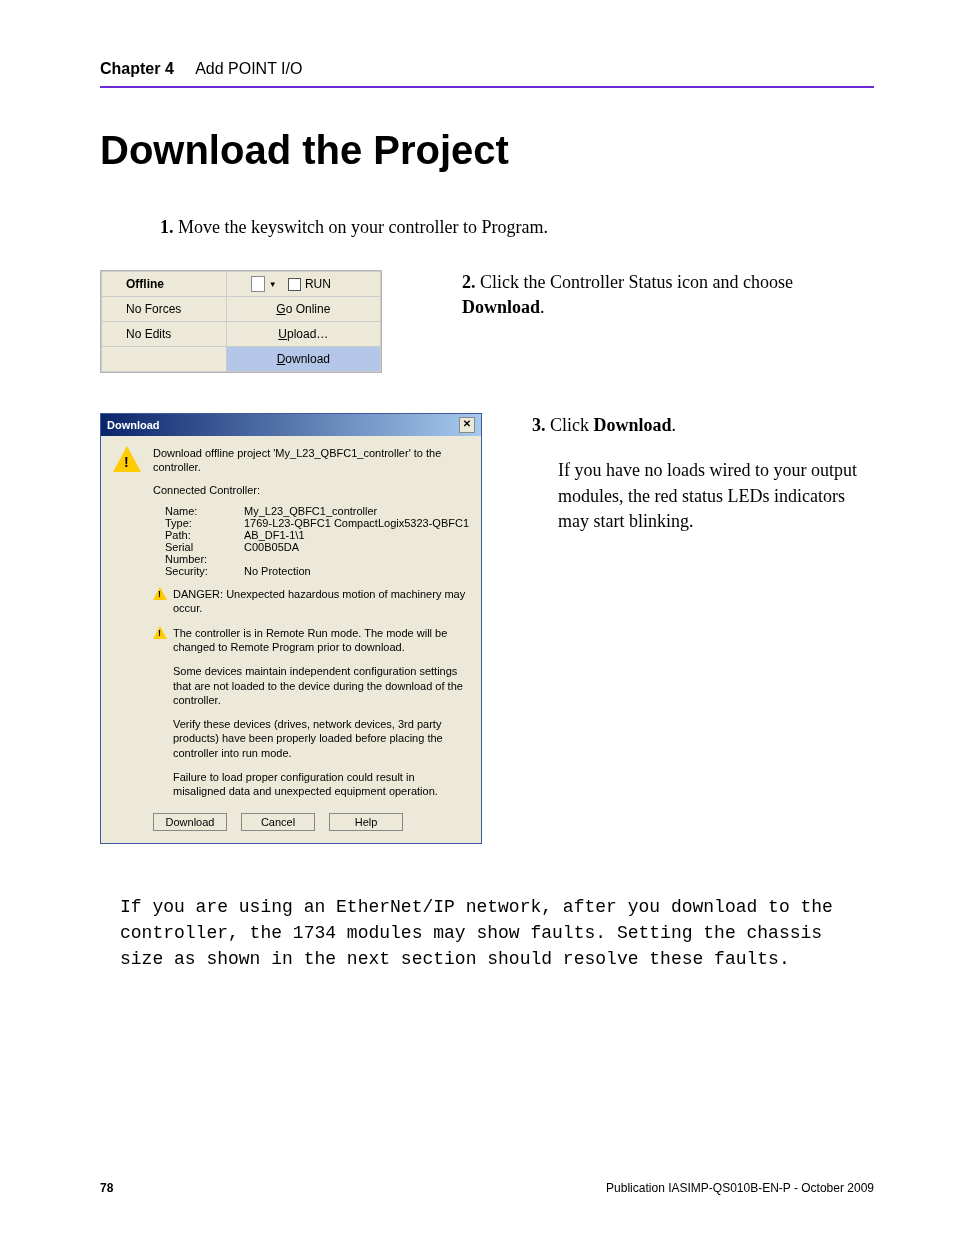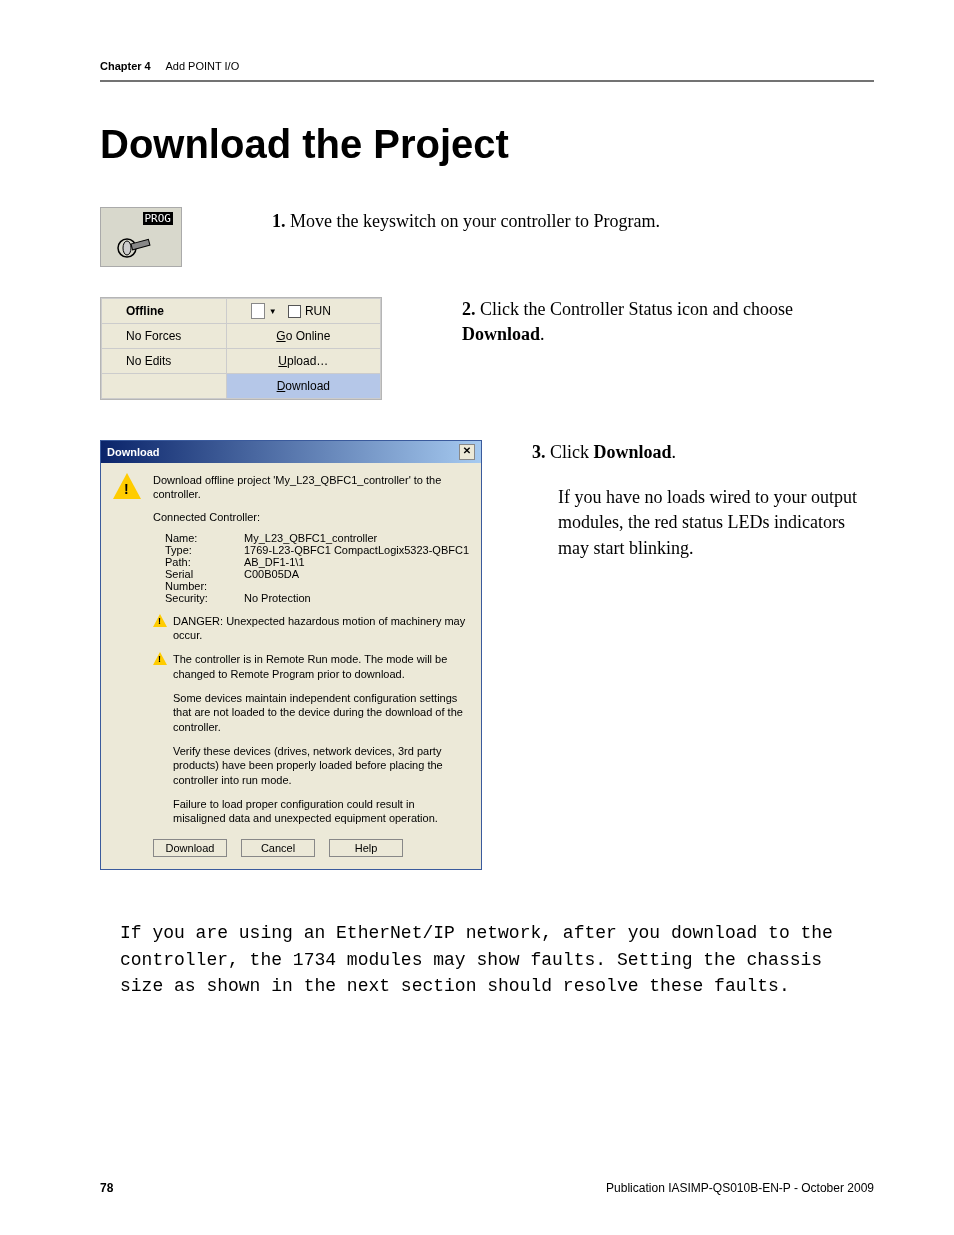--- a/index.html
+++ b/index.html
@@ -12,23 +12,23 @@
   }
   .page {
     padding: 60px 80px 40px 100px;
     box-sizing: border-box;
     width: 954px;
     min-height: 1235px;
     position: relative;
   }
   .running-head {
     font-family: Arial, Helvetica, sans-serif;
-    font-size: 11px;
+    font-size: 16px;
     padding-bottom: 8px;
-    border-bottom: 2px solid #737373;
+    border-bottom: 2px solid #6d28d9;
     margin-bottom: 40px;
   }
   .running-head .chap {
     font-weight: bold;
   }
   h1.section-title {
     font-family: Arial, Helvetica, sans-serif;
     font-weight: bold;
     font-size: 40px;
     margin: 0 0 40px 0;
@@ -239,28 +239,20 @@
 
   <div class="running-head">
     <span class="chap">Chapter 4</span>
     &nbsp;&nbsp;&nbsp;
     <span>Add POINT I/O</span>
   </div>
 
   <h1 class="section-title">Download the Project</h1>
 
   <div class="row">
-    <div class="prog-icon">
-      <span class="prog-label">PROG</span>
-      <svg class="keyswitch" viewBox="0 0 40 26">
-        <circle cx="12" cy="14" r="9" fill="none" stroke="#000" stroke-width="1.5"></circle>
-        <ellipse cx="12" cy="14" rx="4" ry="7" fill="#ccc" stroke="#000" stroke-width="1"></ellipse>
-        <rect x="16" y="10" width="18" height="6" fill="#888" stroke="#000" stroke-width="1" transform="rotate(-15 16 10)"></rect>
-      </svg>
-    </div>
     <div class="step-text" style="margin-left:60px; margin-top:2px;">
       <span class="step-num">1.</span>
       <span>Move the keyswitch on your controller to Program.</span>
     </div>
   </div>
 
   <div class="row">
     <div class="status-widget">
       <table>
         <tbody>

